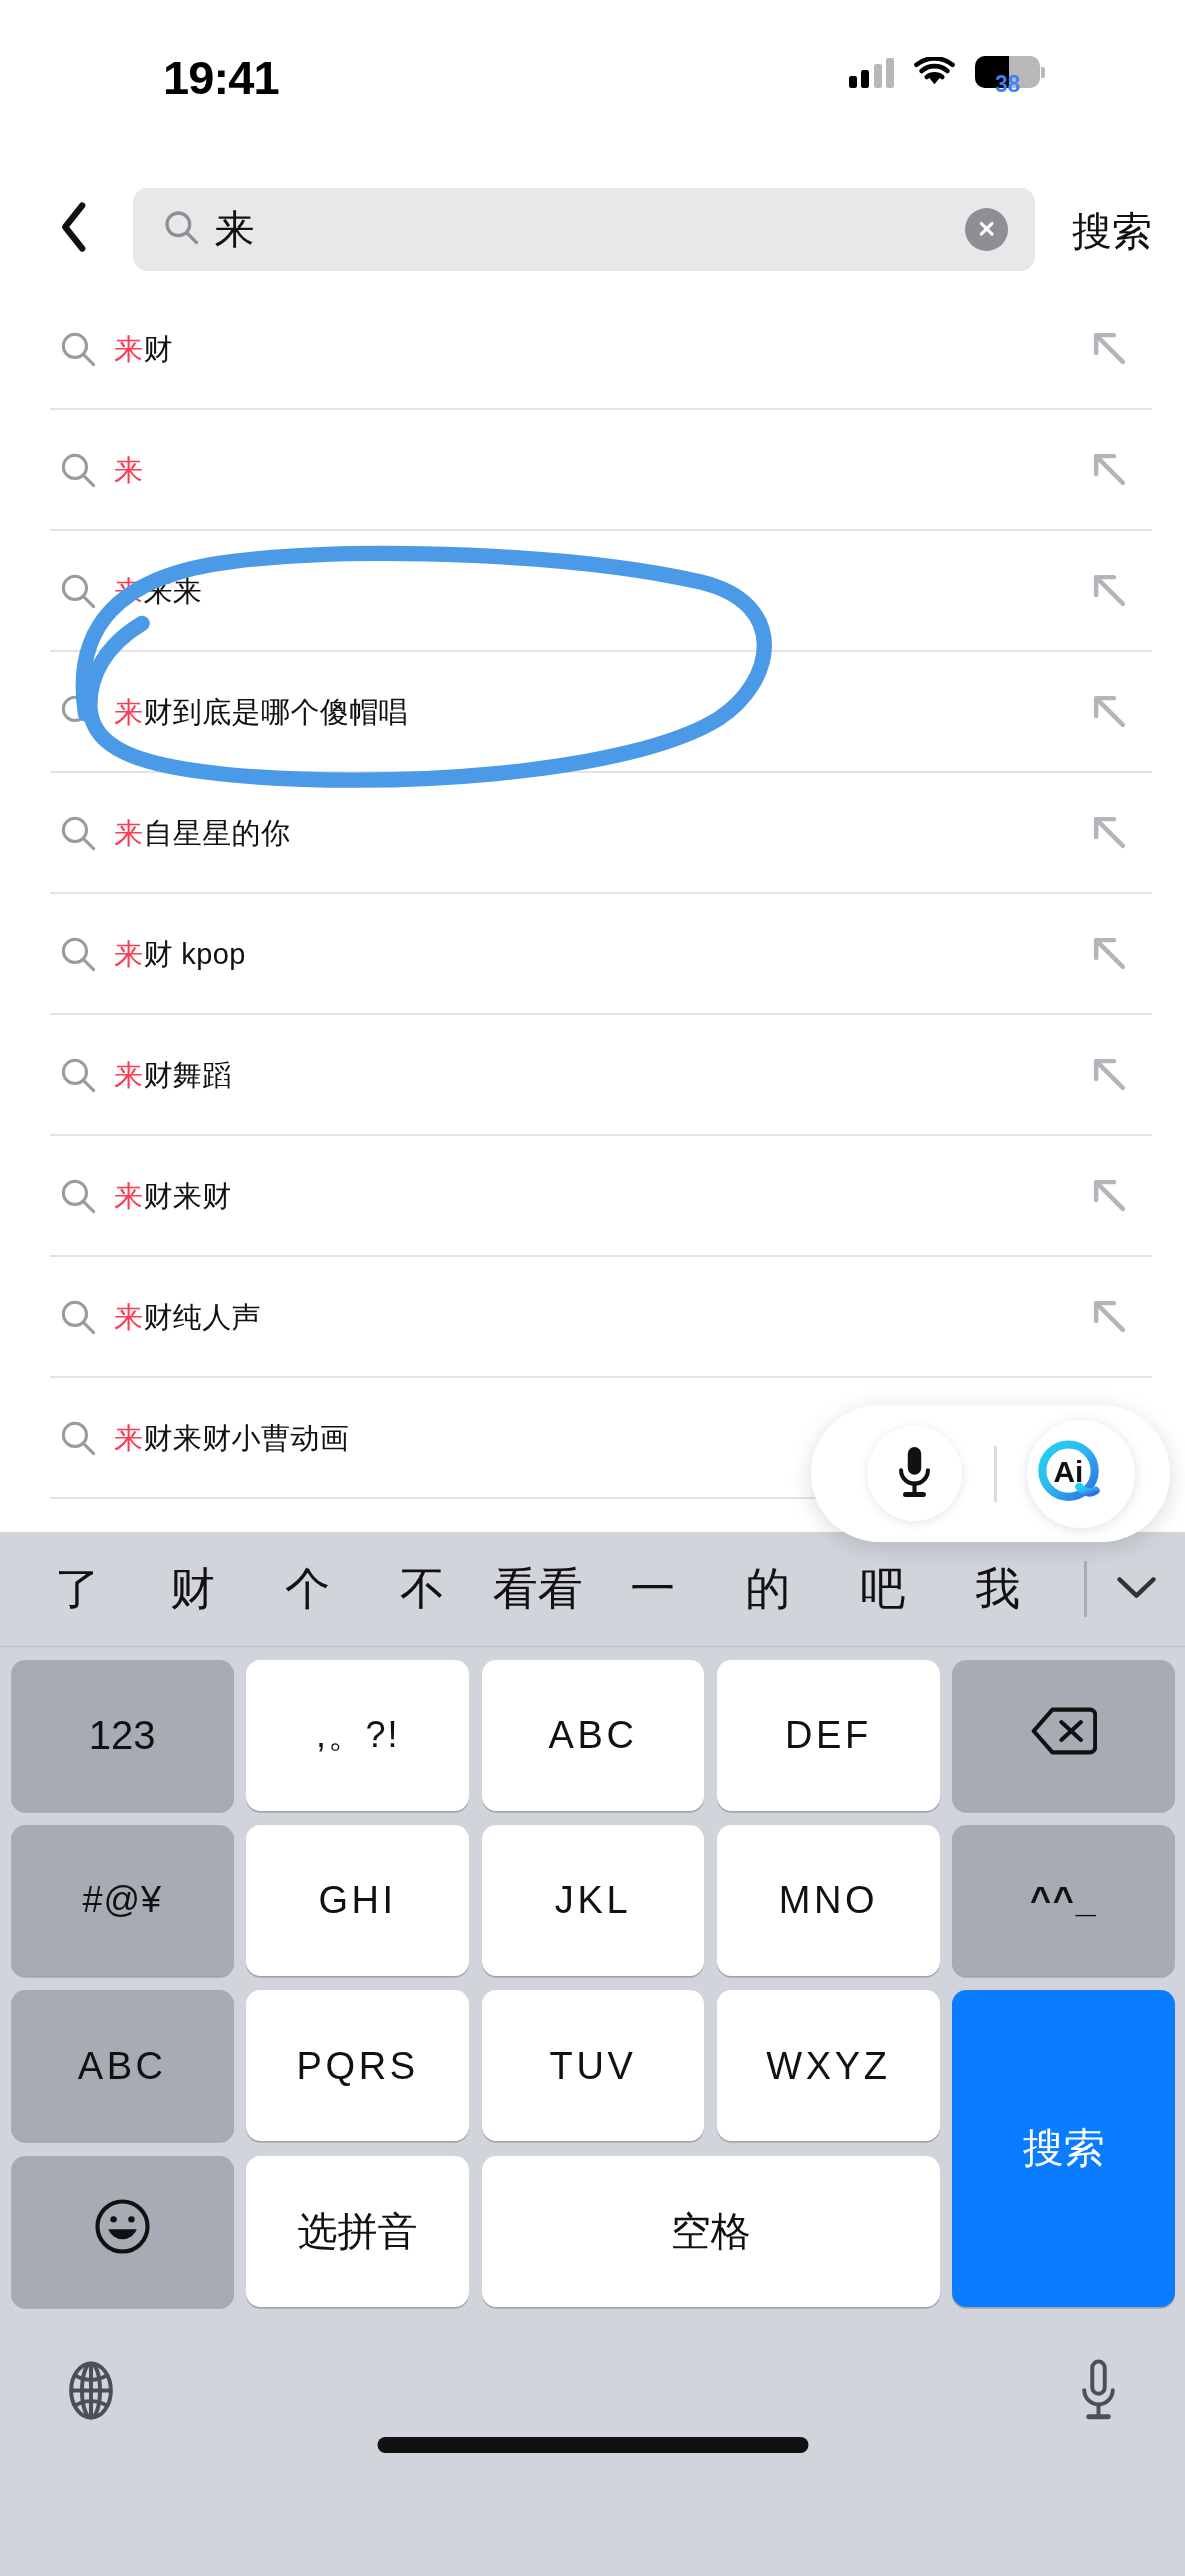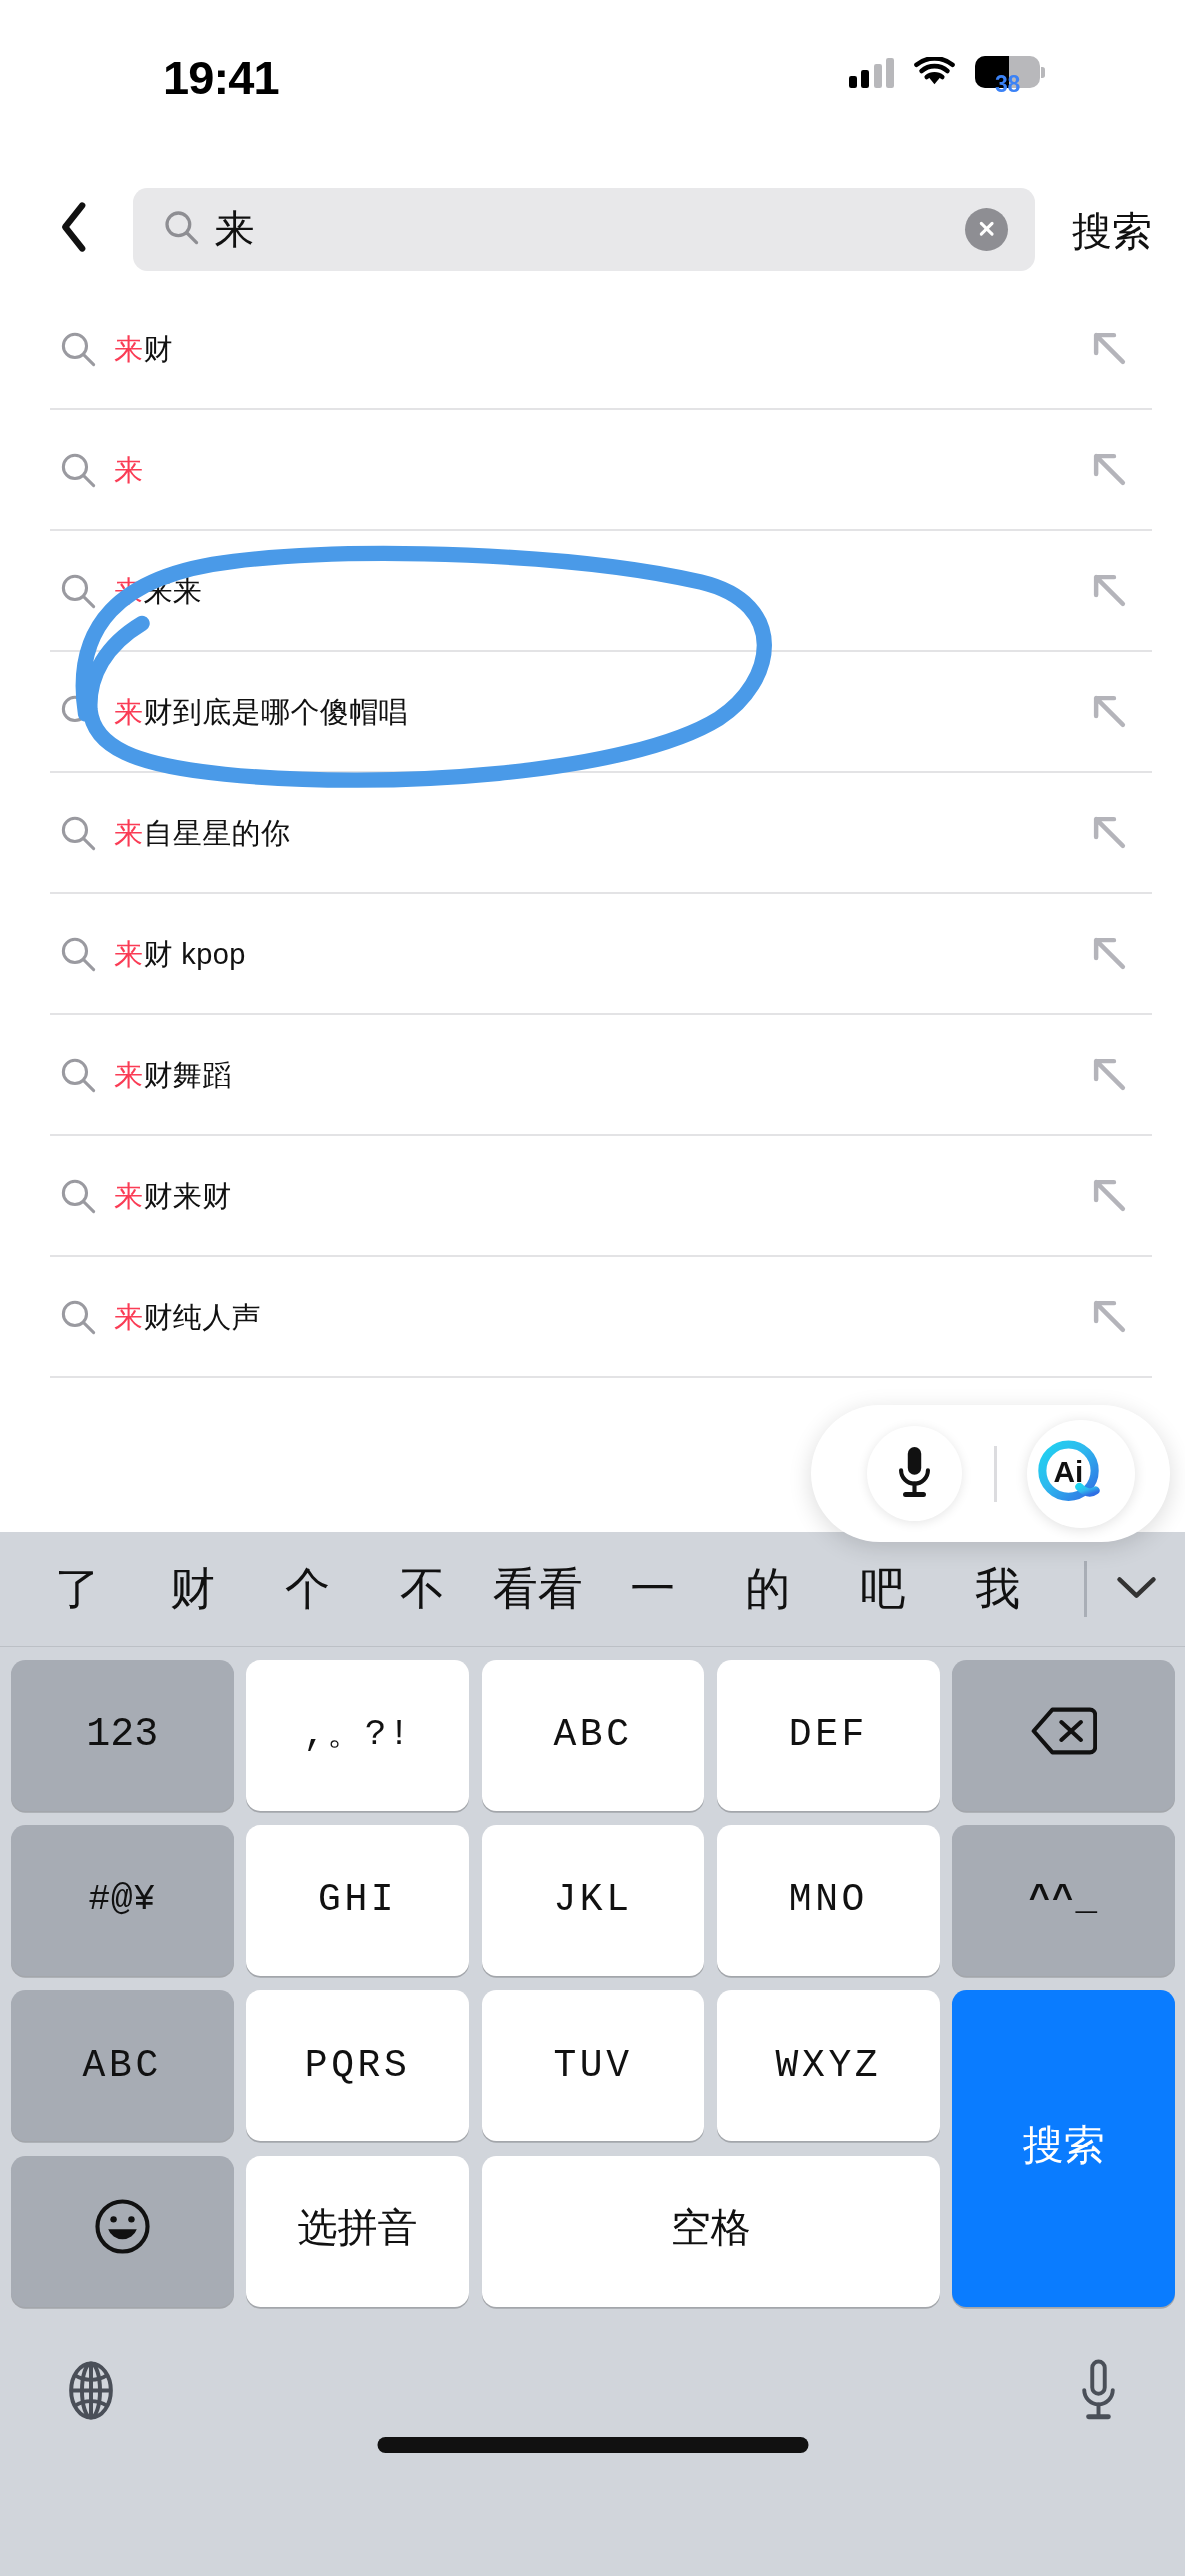--- a/index.html
+++ b/index.html
@@ -137,21 +137,21 @@
   .key {
     border-radius:14.4px; display:flex; align-items:center; justify-content:center;
     font-size:40px; color:#111; cursor:pointer; user-select:none;
     box-shadow:0 1.8px 0 rgba(0,0,0,0.22);
   }
   .key.white { background:#fff; }
   .key.grey  { background:#a7acb4; }
   .key.blue  { background:#0a7cff; color:#fff; font-size:41px; }
   .key.span2 { grid-row:span 2; }
   .key.spacebar { grid-column:span 2; }
-  .key .kl { line-height:1;font-family:Liberation Mono, monospace; }
+  .key .kl { line-height:1; }
   .key.punct { font-size:36px; letter-spacing:1.8px; }
   .key.alpha { font-size:38px; letter-spacing:3.6px; font-weight:400; }
   .key.sym   { font-size:36px; letter-spacing:0.9px; }
   .key.caret { font-size:36px; font-weight:700; letter-spacing:1.8px; }
 
   .kb-bottom {
     position:relative; height:171px; display:flex; align-items:center;
     justify-content:space-between; padding:0 63px;
   }
   .kb-bottom .bi { cursor:pointer; display:flex; align-items:center; }
@@ -318,20 +318,32 @@
           </svg></span>
       </div>
       <div class="sugg-row">
         <span class="sugg-icon">
           <svg width="41" height="41" viewBox="0 0 46 46">
             <circle cx="19" cy="19" r="13" stroke="#9a9aa0" stroke-width="3.4" fill="none"></circle>
             <line x1="29" y1="29" x2="40" y2="40" stroke="#9a9aa0" stroke-width="3.4" stroke-linecap="round"></line>
           </svg>
         </span>
         <span class="sugg-text"><span class="hl">来</span><span>财纯人声</span></span>
+        <span class="sugg-arrow"><svg width="41" height="41" viewBox="0 0 46 46">
+            <path d="M8 8 L8 28 M8 8 L28 8 M8 8 L38 38" stroke="#b4b4ba" stroke-width="5" fill="none" stroke-linecap="round" stroke-linejoin="round"></path>
+          </svg></span>
+      </div>
+      <div class="sugg-row">
+        <span class="sugg-icon">
+          <svg width="41" height="41" viewBox="0 0 46 46">
+            <circle cx="19" cy="19" r="13" stroke="#9a9aa0" stroke-width="3.4" fill="none"></circle>
+            <line x1="29" y1="29" x2="40" y2="40" stroke="#9a9aa0" stroke-width="3.4" stroke-linecap="round"></line>
+          </svg>
+        </span>
+        <span class="sugg-text"><span class="hl">来</span><span>财来财小曹动画</span></span>
         <span class="sugg-arrow"><svg width="41" height="41" viewBox="0 0 46 46">
             <path d="M8 8 L8 28 M8 8 L28 8 M8 8 L38 38" stroke="#b4b4ba" stroke-width="5" fill="none" stroke-linecap="round" stroke-linejoin="round"></path>
           </svg></span>
       </div>
     </div>
 
   <div class="float-pill">
     <div class="fp-mic">
       <span>
         <svg width="43" height="56" viewBox="0 0 48 62">

